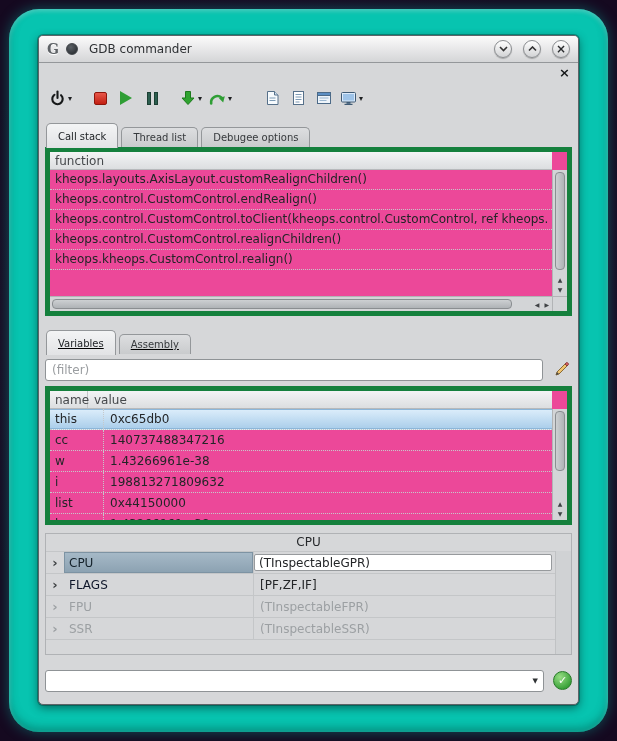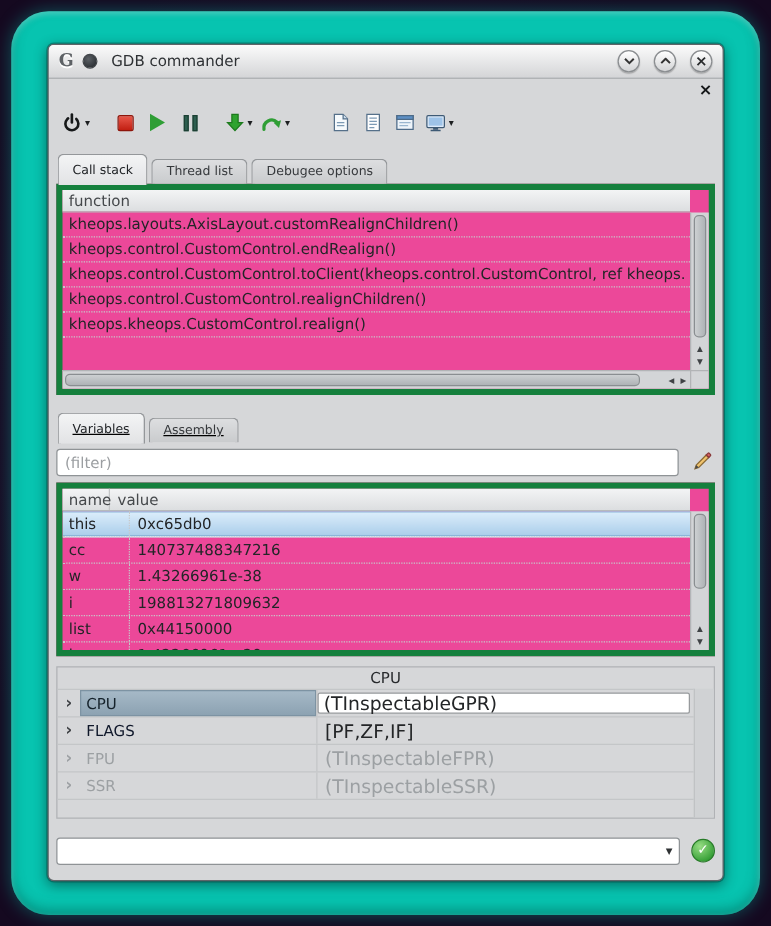--- a/index.html
+++ b/index.html
@@ -100,21 +100,21 @@
 
   
   .cpu-group{margin-top:8px;height:122px;flex:0 0 122px;border:1px solid #b0b2b5;background:#d6d7d9;position:relative;box-sizing:border-box;}
   .cpu-title{height:17px;line-height:17px;text-align:center;font-size:12px;color:#27292c;}
   .cpu-grid{position:absolute;left:0;top:17px;right:16px;bottom:0;border-top:1px solid #c4c6c8;}
   .cpu-row{display:flex;align-items:stretch;height:22px;border-bottom:1px solid #c4c6c8;box-sizing:border-box;}
   .exp{width:18px;display:flex;align-items:center;justify-content:center;font-size:13px;font-weight:bold;color:#3c3f42;}
   .cname{width:190px;display:flex;align-items:center;padding:0 5px;font-size:12px;color:#0f172a;
     border-right:1px solid #c4c6c8;box-sizing:border-box;}
   .cname.sel{background:linear-gradient(#a7bac8,#8ba1b1);box-shadow:inset 0 0 0 1px #7d93a3;color:#15222b;}
-  .cval{flex:1;display:flex;align-items:center;padding:0 6px;font-size:15px;color:#232527;box-sizing:border-box;}
+  .cval{flex:1;display:flex;align-items:center;padding:0 6px;font-size:12px;color:#232527;box-sizing:border-box;}
   .cval.edit{background:#fff;border:1px solid #979a9d;border-radius:2px;margin:2px 3px 2px 0;padding:0 4px;}
   .cpu-row.disabled .cname,.cpu-row.disabled .cval,.cpu-row.disabled .exp{color:#9ca0a3;}
   .cpu-strip{position:absolute;top:17px;right:0;bottom:0;width:16px;background:#d0d2d4;border-left:1px solid #c0c2c4;box-sizing:border-box;}
 
   
   .bottom-row{display:flex;align-items:center;gap:9px;margin-top:14px;height:23px;flex:0 0 23px;}
   .combo{flex:1;height:22px;background:#fff;border:1px solid #8f9396;border-radius:3px;position:relative;box-sizing:border-box;}
   .combo-input{position:absolute;left:3px;top:1px;right:20px;bottom:1px;border:none;outline:none;
     font-size:12px;font-family:inherit;background:transparent;color:#222;}
   .combo-arrow{position:absolute;right:5px;top:50%;transform:translateY(-50%);font-size:7px;color:#2f3234;}

